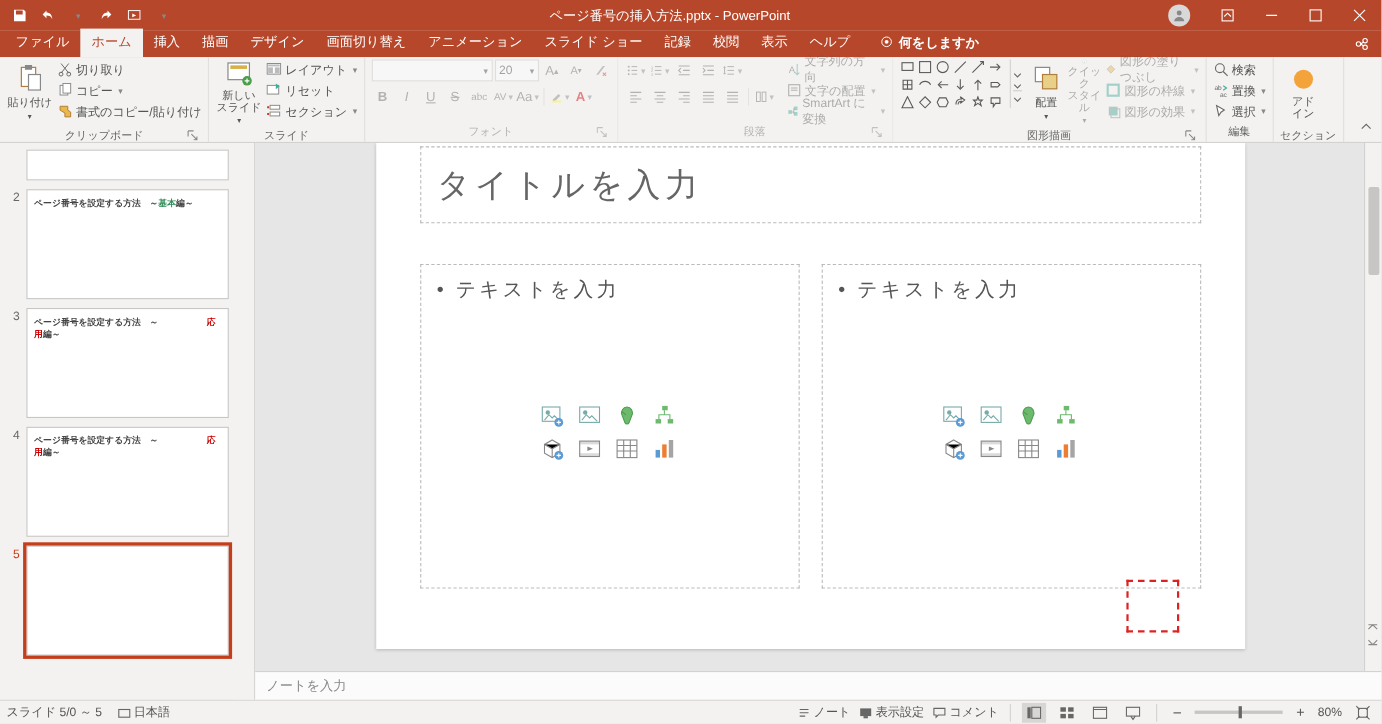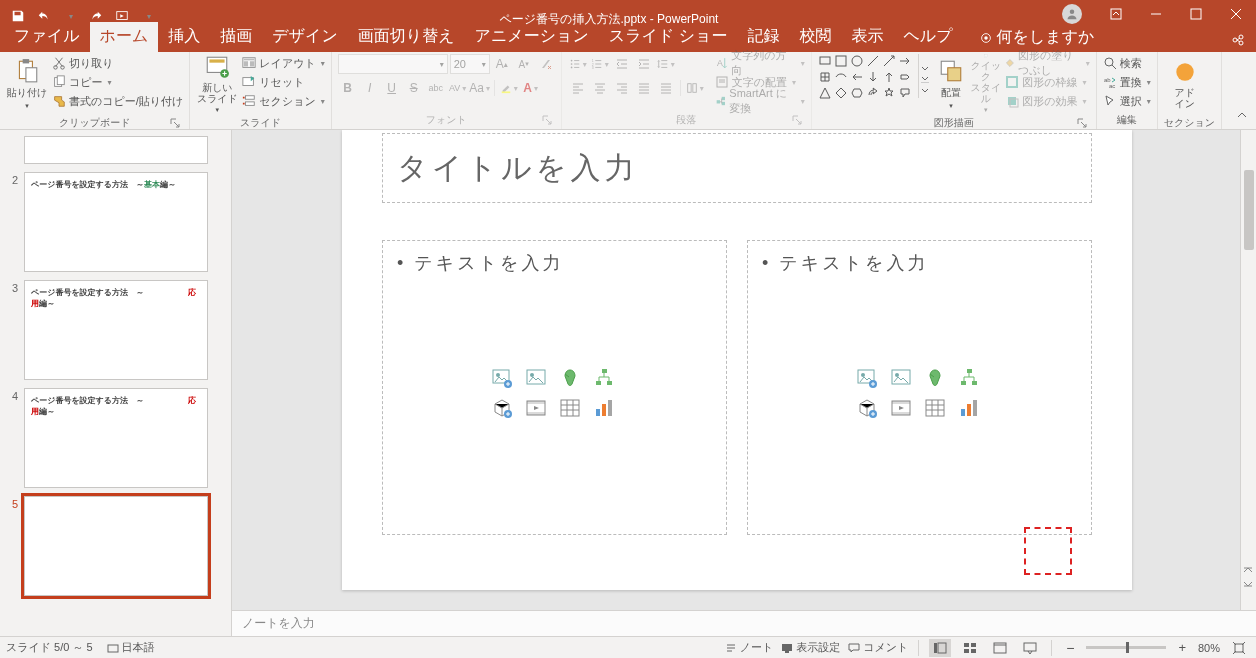--- a/index.html
+++ b/index.html
@@ -1,35 +1,35 @@
 <!DOCTYPE html>
 <html><head>
 <meta charset="utf-8">
 <style>
 * { margin:0; padding:0; box-sizing:border-box; font-family:"Yu Gothic UI","Meiryo",sans-serif; }
 body { width:1256px; height:658px; background:#e6e6e6; overflow:hidden; font-size:12px; color:#444; }
 
 
-.titlebar { height:28px; background:#b7472a; display:flex; align-items:flex-end; color:#fff; }
+.titlebar { height:28px; background:#b7472a; display:flex; align-items:center; color:#fff; }
 .qat { display:flex; align-items:center; gap:2px; padding-left:6px; }
 .qat-btn { width:24px; height:24px; display:flex; align-items:center; justify-content:center; font-size:13px; }
 .qat-btn svg { width:14px; height:14px; fill:#fff; }
 .title-center { flex:1; text-align:center; font-size:12px; }
 .win-controls { display:flex; align-items:center; }
 .win-btn { width:40px; height:28px; display:flex; align-items:center; justify-content:center; }
 .win-btn svg { width:12px; height:12px; stroke:#fff; fill:none; stroke-width:1; }
 .acct { width:28px; height:28px; display:flex; align-items:center; justify-content:center; margin-right:10px; }
 .acct-circle { width:20px; height:20px; border-radius:50%; background:#d8d8d8; display:flex; align-items:center; justify-content:center; }
 .acct-circle svg { width:12px; height:12px; fill:#888; }
 
 
-.ribbon-tabs { height:24px; background:#b7472a; display:flex; align-items:flex-end; color:#fff; font-size:16px; padding-left:4px; }
+.ribbon-tabs { height:24px; background:#b7472a; display:flex; align-items:flex-end; color:#fff; font-size:12px; padding-left:4px; }
 .tab { padding:4px 10px 5px; cursor:pointer; }
 .tab.active { background:#f3f2f1; color:#b7472a; }
-.tell-me { margin-left:8px; display:flex; align-items:center; gap:4px; padding:4px 8px; }
+.tell-me { margin-left:8px; display:flex; gap:4px; padding:4px 8px;font-weight:bold; }
 .tell-me svg { width:14px; height:14px; fill:#fff; }
 .ribbon-share { margin-left:auto; padding:4px 10px; display:flex; align-items:center; }
 .ribbon-share svg { width:16px; height:16px; fill:#fff; }
 
 
 .ribbon { height:78px; background:#f3f2f1; border-bottom:1px solid #d4d2d0; display:flex; position:relative; }
 .rgroup { border-right:1px solid #e1dfdd; padding:2px 6px 0; display:flex; flex-direction:column; position:relative; }
 .rgroup-body { flex:1; display:flex; align-items:flex-start; gap:4px; }
 .rgroup-label { text-align:center; font-size:10px; color:#666; padding:2px 0; position:relative; }
 .dlg-launch { position:absolute; right:2px; bottom:2px; width:12px; height:12px; }

